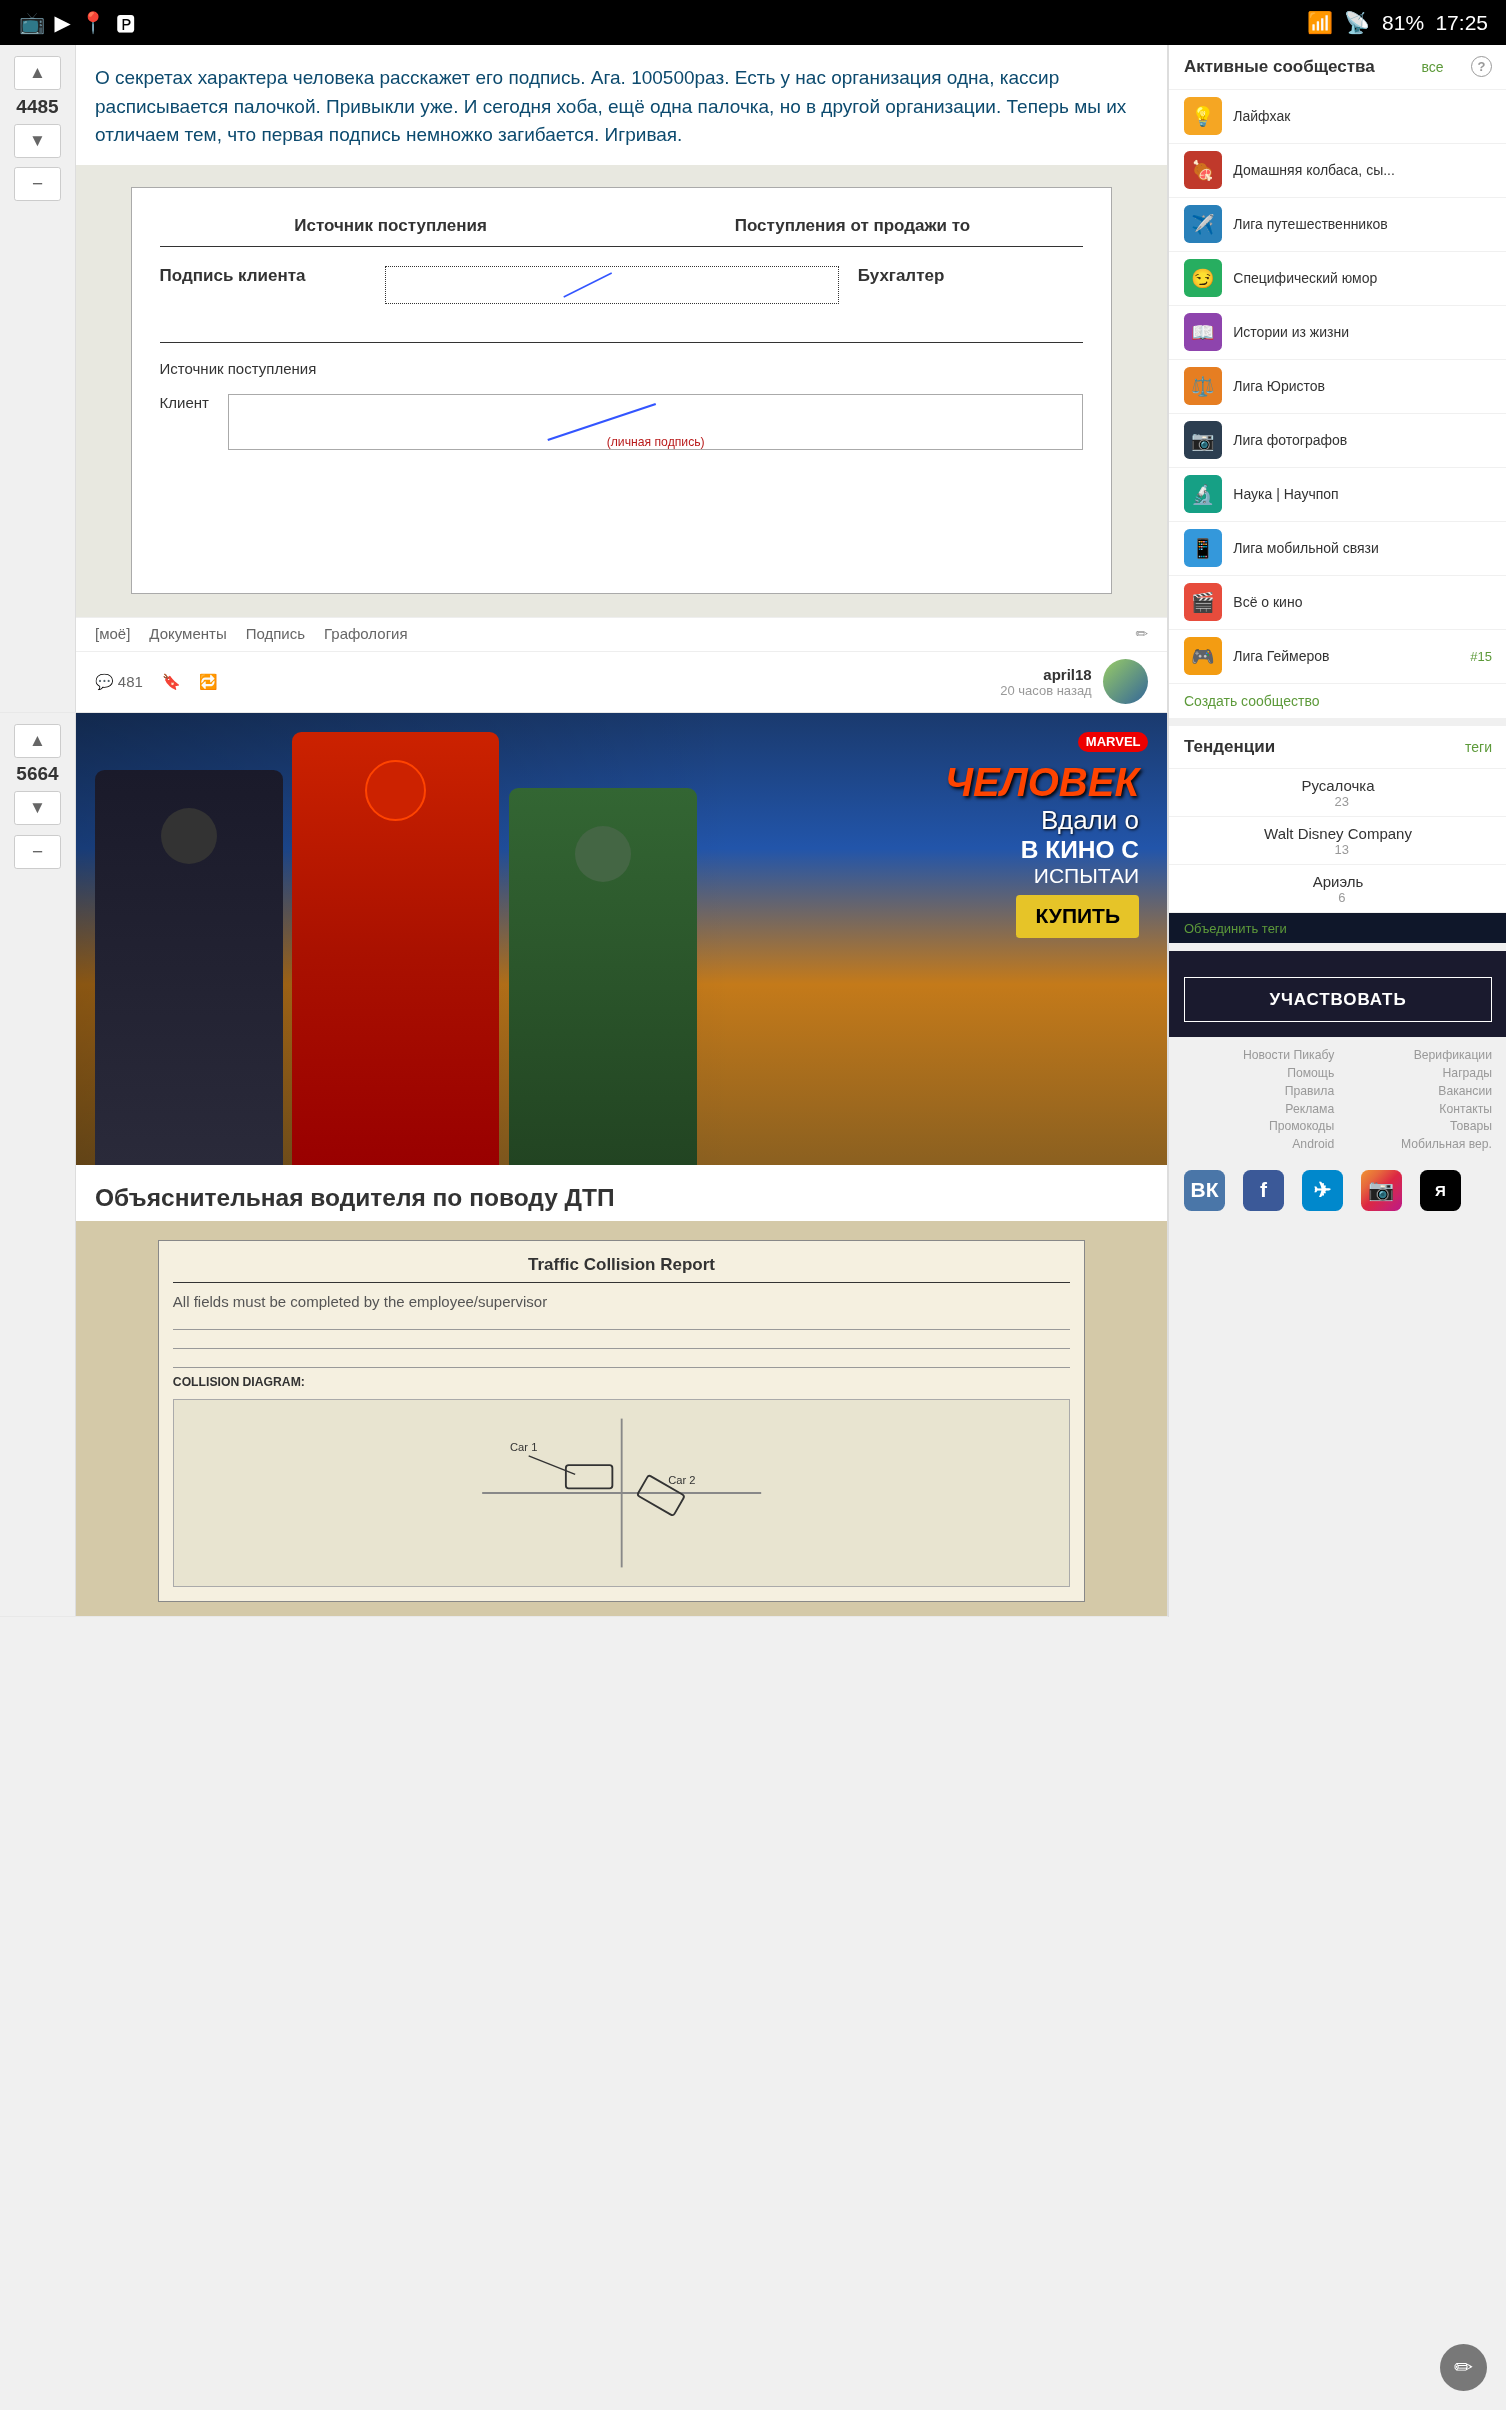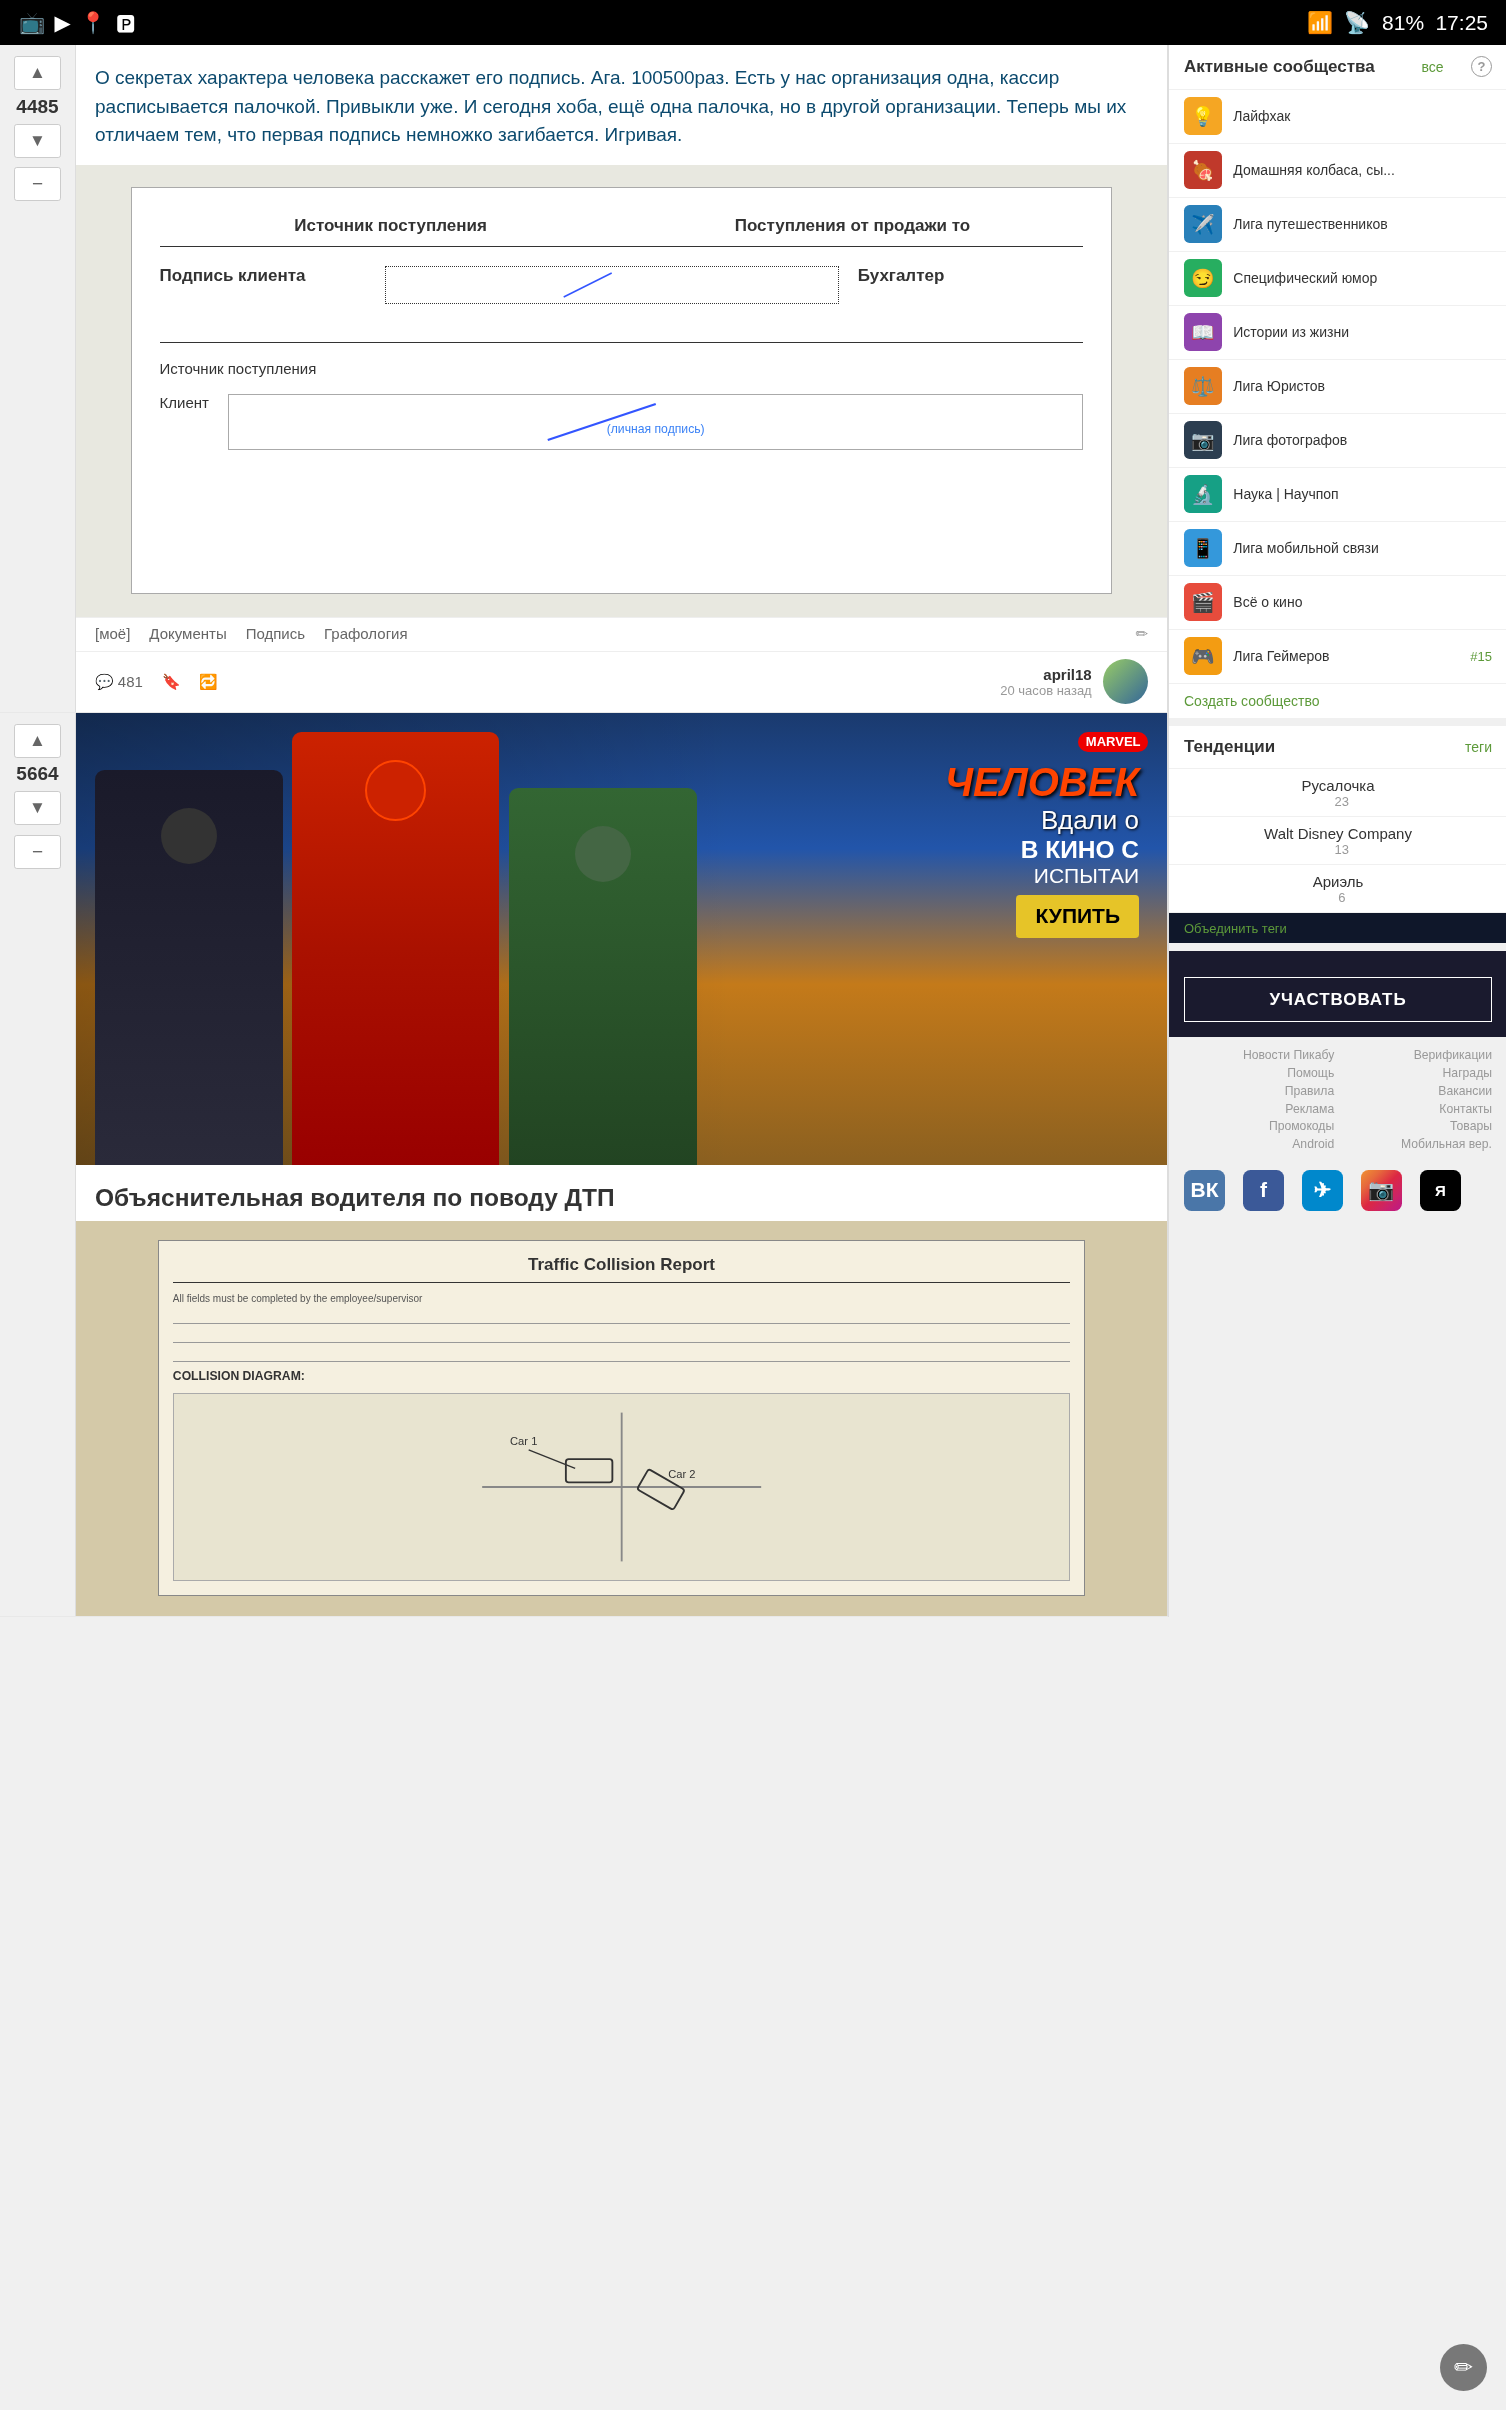--- a/index.html
+++ b/index.html
@@ -537,21 +537,21 @@
               <div class="receipt-section2">
                 <div class="receipt-small-row">
                   <div>Источник поступления</div>
                 </div>
                 <div style="display:flex; margin-top:9.4px; gap:19px;">
                   <div style="font-size:15px;">Клиент</div>
                   <div style="flex:1; border:0.9px solid #aaa; position:relative; height:56px;">
                     <svg width="100%" height="100%" viewBox="0 0 300 60">
                       <line x1="30" y1="50" x2="150" y2="10" stroke="#3355ff" stroke-width="2.5"></line>
                     </svg>
-                    <div style="position:absolute; bottom:13px; left:50%; transform:translateX(-50%); font-size:12.2px; color:#3b82f6;">(личная подпись)</div>
+                    <div style="position:absolute; bottom:0; left:50%; transform:translateX(-50%); font-size:12.2px; color:#b91c1c;">(личная подпись)</div>
                   </div>
                 </div>
               </div>
             </div>
           </div>
 
           <div class="post-tags">
             <a href="#">[моё]</a>
             <a href="#">Документы</a>
             <a href="#">Подпись</a>
@@ -613,21 +613,21 @@
             </div>
 
             <div style="position:absolute; top:19px; right:19px; background:#e00; color:#fff; font-size:13px; font-weight:bold; padding:2.8px 7.5px; border-radius:10px;">MARVEL</div>
           </div>
 
           <div class="dtp-title">Объяснительная водителя по поводу ДТП</div>
 
           <div class="traffic-doc-image">
             <div class="traffic-doc-inner">
               <div class="traffic-doc-title">Traffic Collision Report</div>
-              <div style="font-size:10px; color:#555; margin-bottom:5.6px;">All fields must be completed by the employee/supervisor</div>
+              <div style="font-size:15px; color:#555; margin-bottom:5.6px;">All fields must be completed by the employee/supervisor</div>
               <div class="traffic-doc-line"></div>
               <div class="traffic-doc-line"></div>
               <div class="traffic-doc-line"></div>
               <div style="font-size:12.2px; font-weight:bold; margin:7.5px 0 3.8px;">COLLISION DIAGRAM:</div>
               <div class="traffic-doc-diagram">
 
                 <svg width="100%" height="100%" viewBox="0 0 400 200" style="font-size:13px">
 
                   <line x1="50" y1="100" x2="350" y2="100" stroke="#888" stroke-width="2"></line>
                   <line x1="200" y1="20" x2="200" y2="180" stroke="#888" stroke-width="2"></line>

